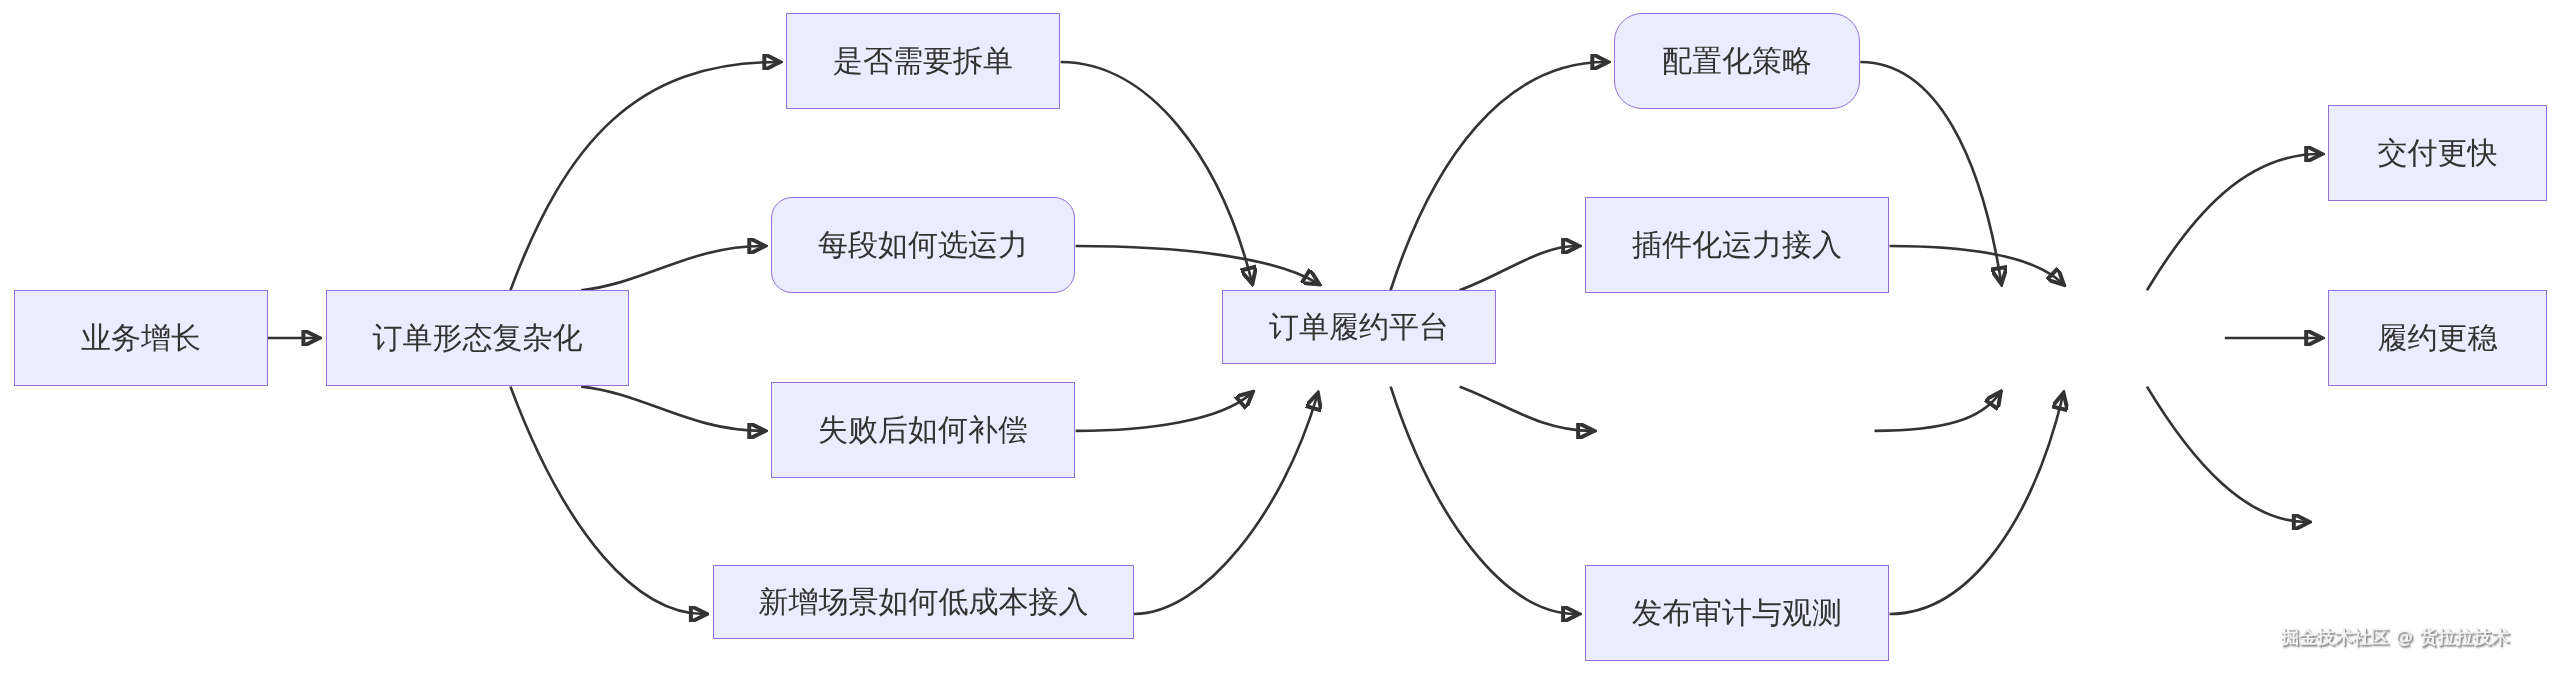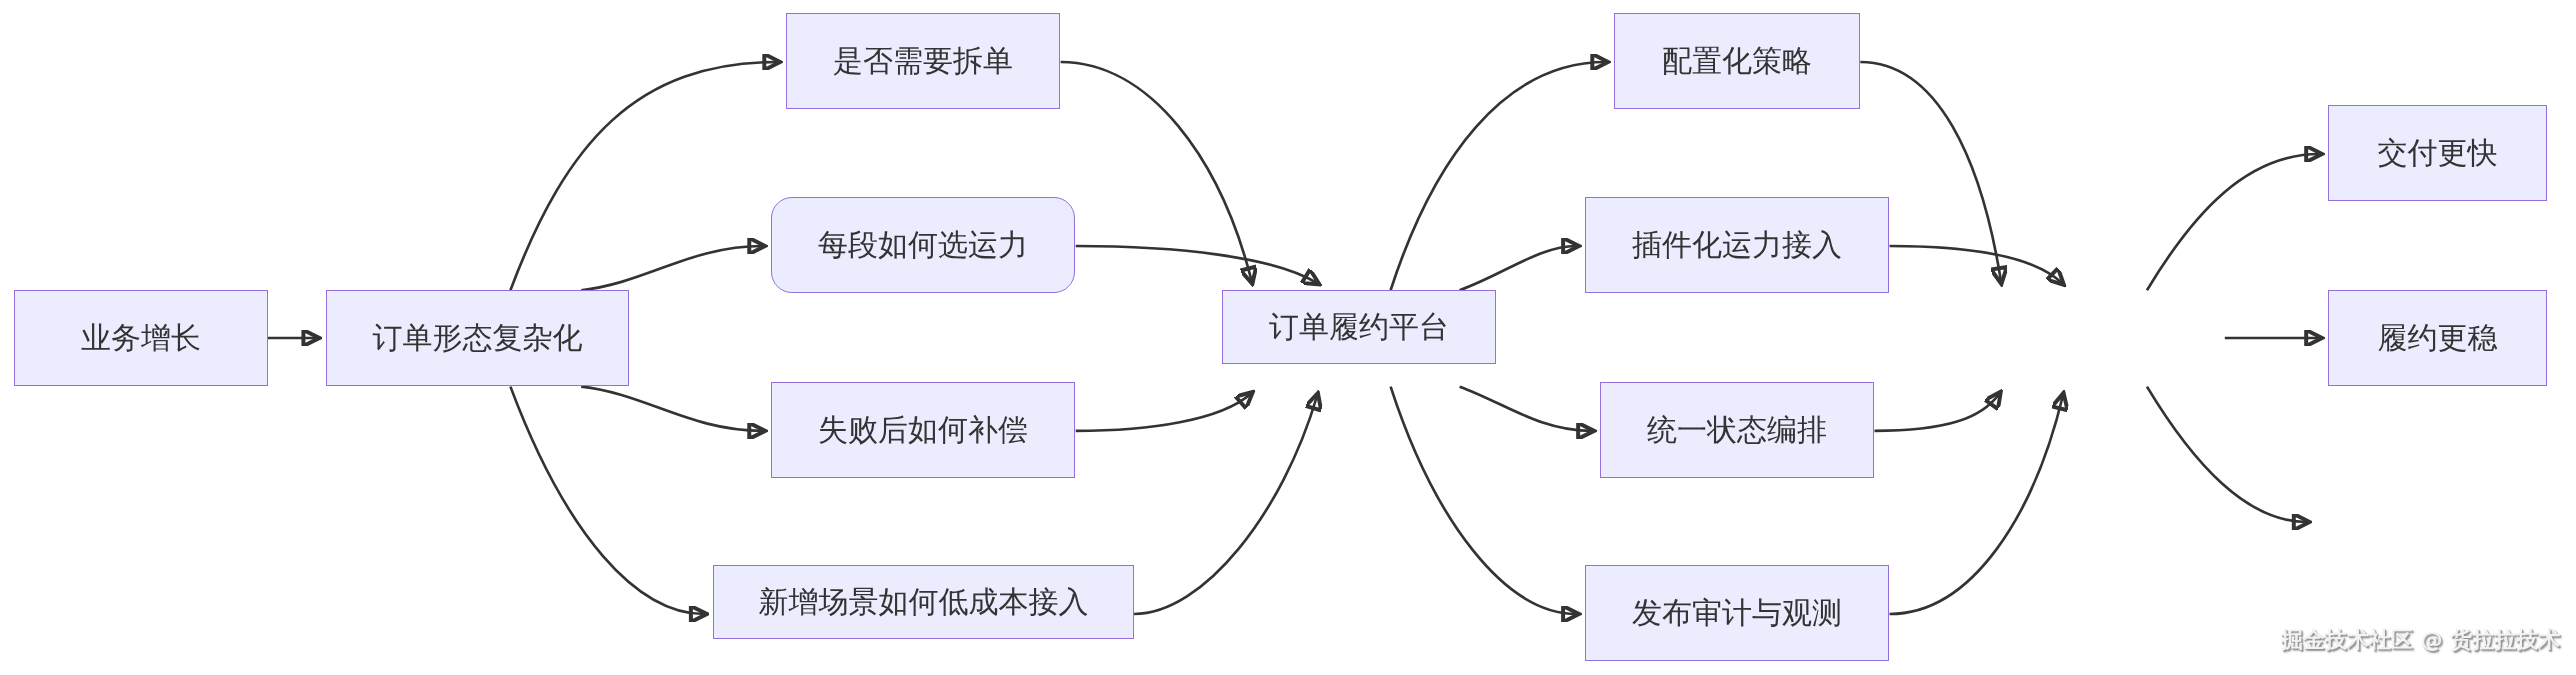--- a/index.html
+++ b/index.html
@@ -43,34 +43,34 @@
     justify-content: center;
     white-space: nowrap;
   }
   .n0  { left: 14px;   top: 290px; width: 254px; height: 96px; }
   .n1  { left: 326px;  top: 290px; width: 303px; height: 96px; }
   .n2  { left: 786px;  top: 13.3px;  width: 274px; height: 96px; }
   .n3  { left: 771px;  top: 197px; width: 304px; height: 96px; border-radius: 21px; }
   .n4  { left: 771px;  top: 382px; width: 304px; height: 96px; }
   .n5  { left: 713px;  top: 565px; width: 421px; height: 74px; }
   .n6  { left: 1222px; top: 290px; width: 274px; height: 74px; }
-  .n7  { left: 1614px; top: 13.3px;  width: 246px; height: 96px; }
+  .n7  { left: 1614px; top: 13.3px;  width: 246px; height: 96px; border-radius: 28px; }
   .n8  { left: 1585px; top: 197px; width: 304px; height: 96px; }
   .n9  { left: 1600px; top: 382px; width: 274px; height: 96px; }
   .n10 { left: 1585px; top: 565px; width: 304px; height: 96px; }
   .n11 { left: 1979px; top: 290px; width: 246px; height: 96px; }
   .n12 { left: 2328px; top: 105px; width: 219px; height: 96px; }
   .n13 { left: 2328px; top: 290px; width: 219px; height: 96px; }
   .n14 { left: 2316px; top: 473px; width: 246px; height: 96px; }
   .watermark {
     position: absolute;
     left: 2281px;
     top: 625px;
     width: 283px;
-    font-size: 22px;
+    font-size: 18px;
     font-weight: bold;
     color: #f2f2f2;
     text-shadow: 1.8px 1.8px 1.8px #8f8f8f, 0.9px 0.9px 0 #a9a9a9;
     white-space: nowrap;
   }
 </style>
 </head>
 <body>
 
 <div class="canvas">
@@ -105,21 +105,20 @@
 
   <div class="node n0">业务增长</div>
   <div class="node n1">订单形态复杂化</div>
   <div class="node n2">是否需要拆单</div>
   <div class="node n3">每段如何选运力</div>
   <div class="node n4">失败后如何补偿</div>
   <div class="node n5">新增场景如何低成本接入</div>
   <div class="node n6">订单履约平台</div>
   <div class="node n7">配置化策略</div>
   <div class="node n8">插件化运力接入</div>
-  <div class="node n9">统一状态编排</div>
   <div class="node n10">发布审计与观测</div>
   <div class="node n12">交付更快</div>
   <div class="node n13">履约更稳</div>
 
   <div class="watermark">掘金技术社区 @ 货拉拉技术</div>
 
 </div>
 
 
 </body></html>

